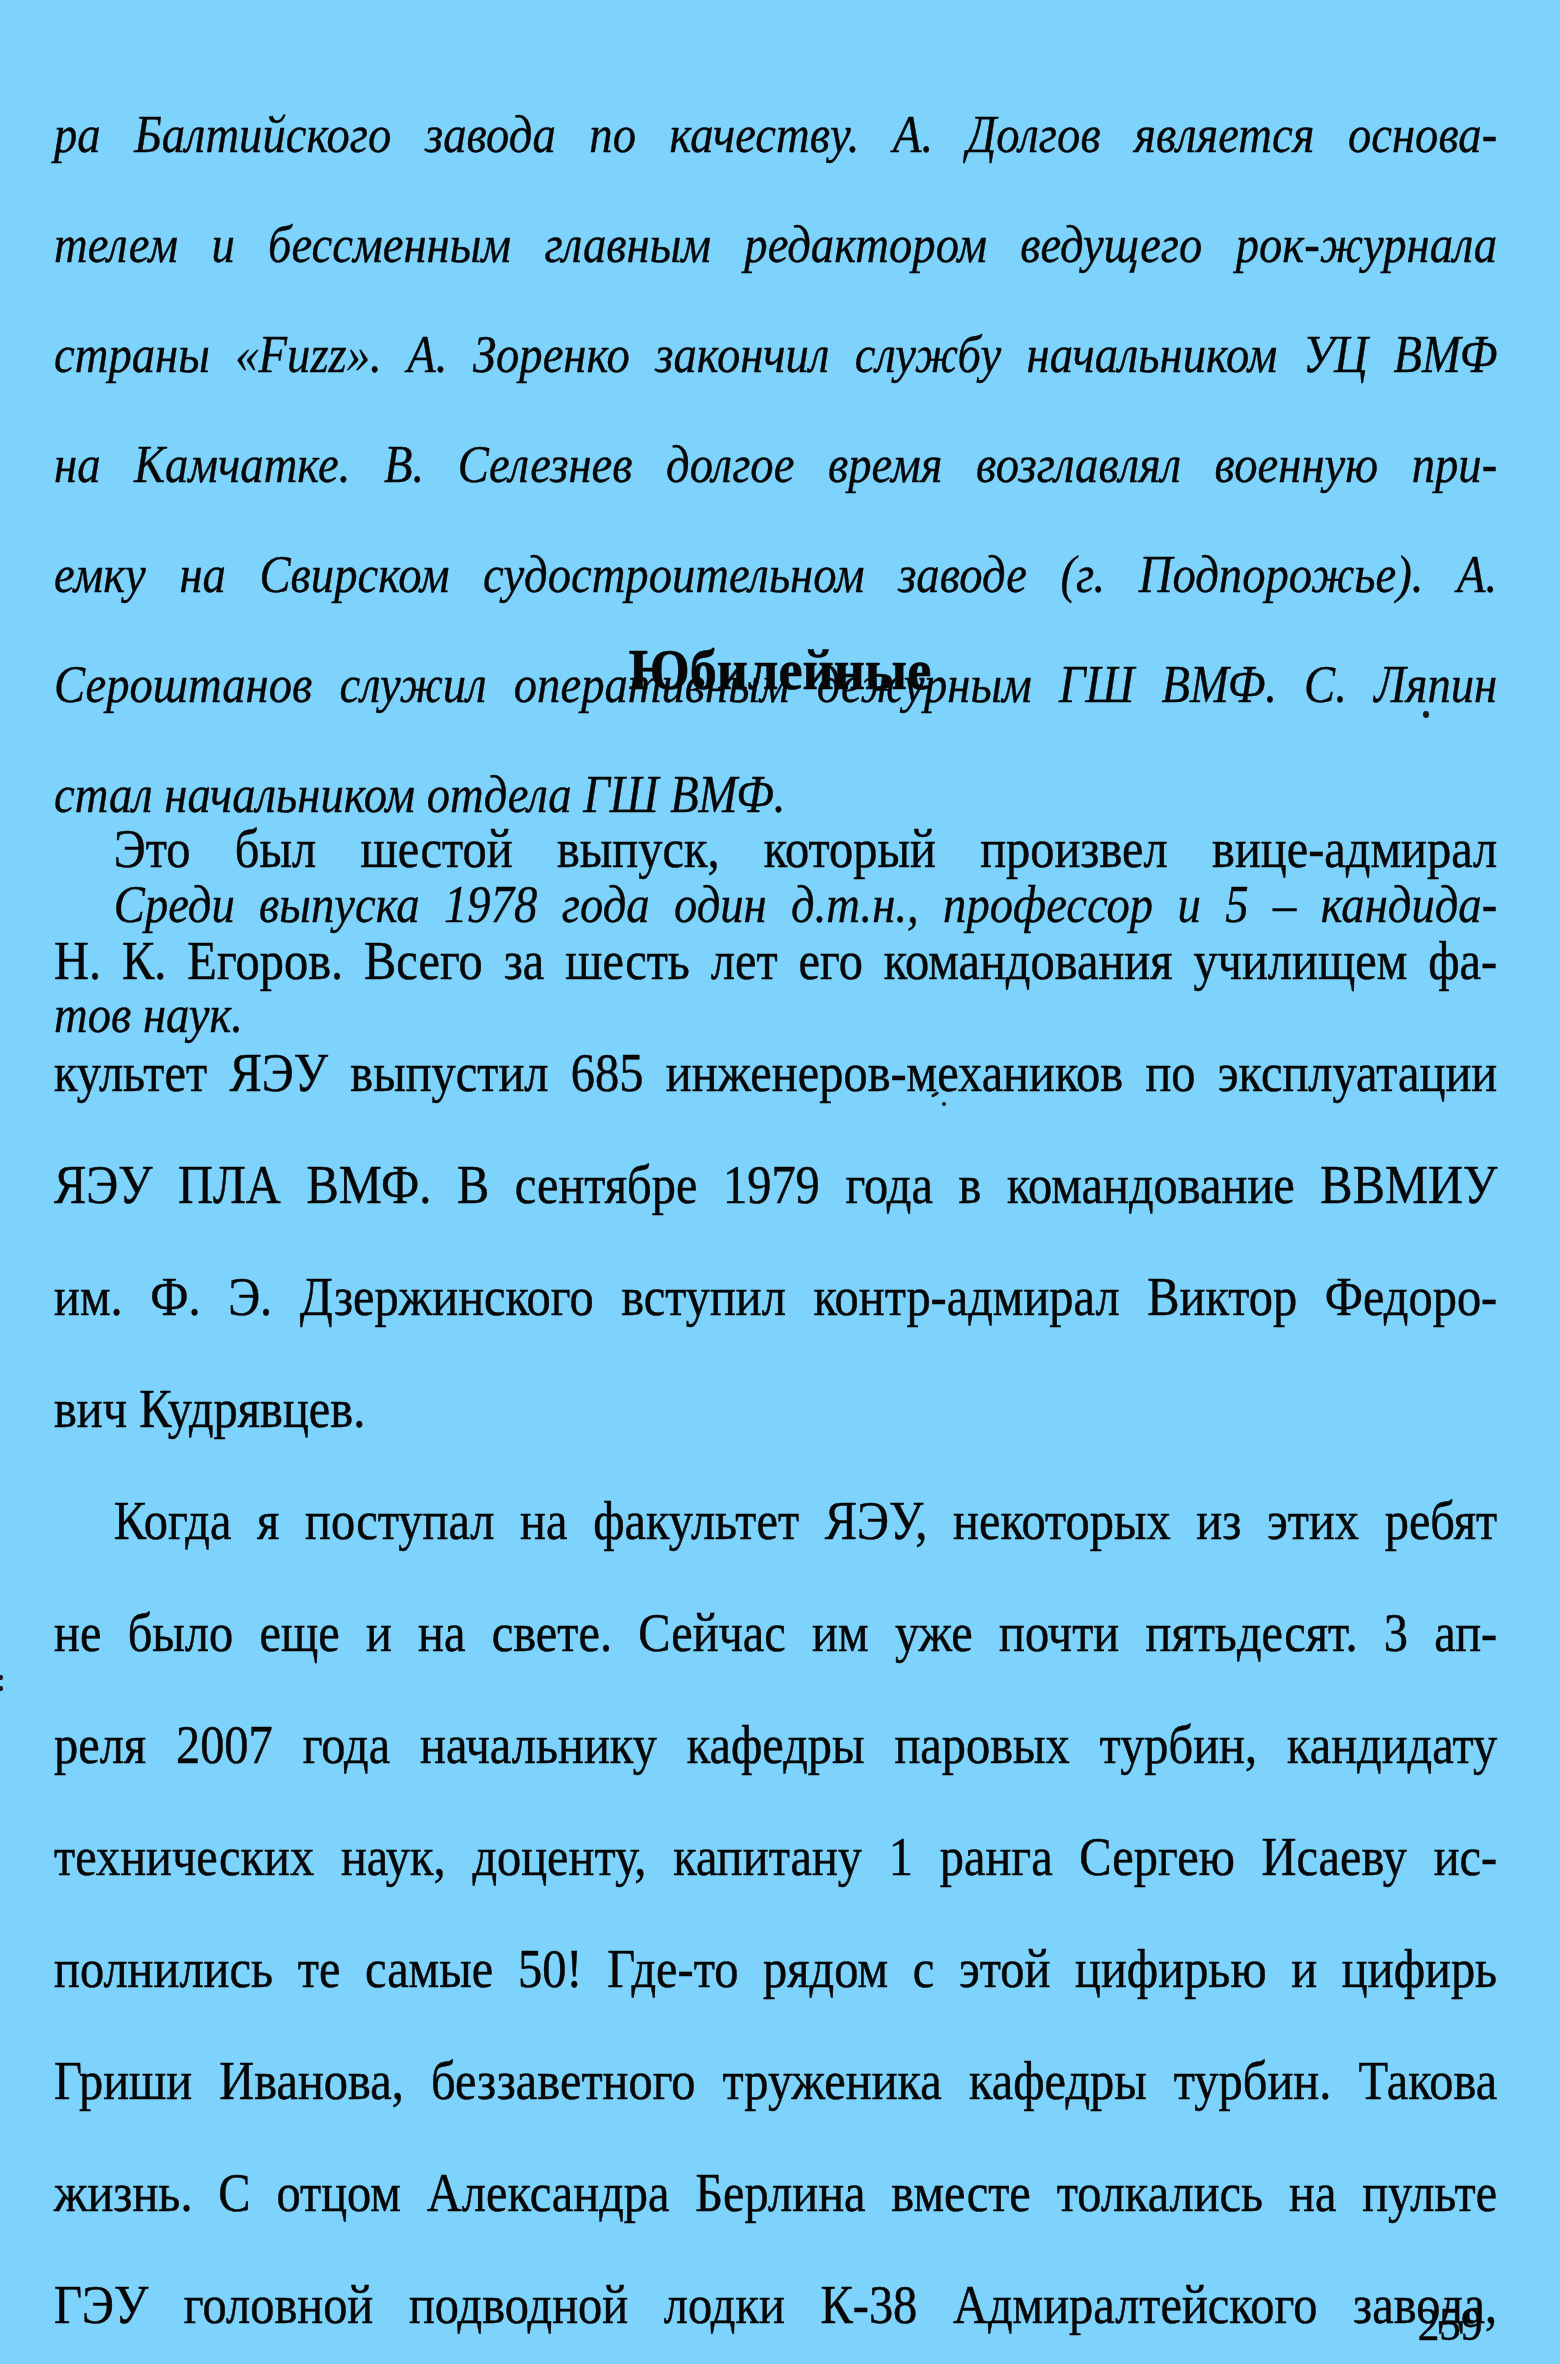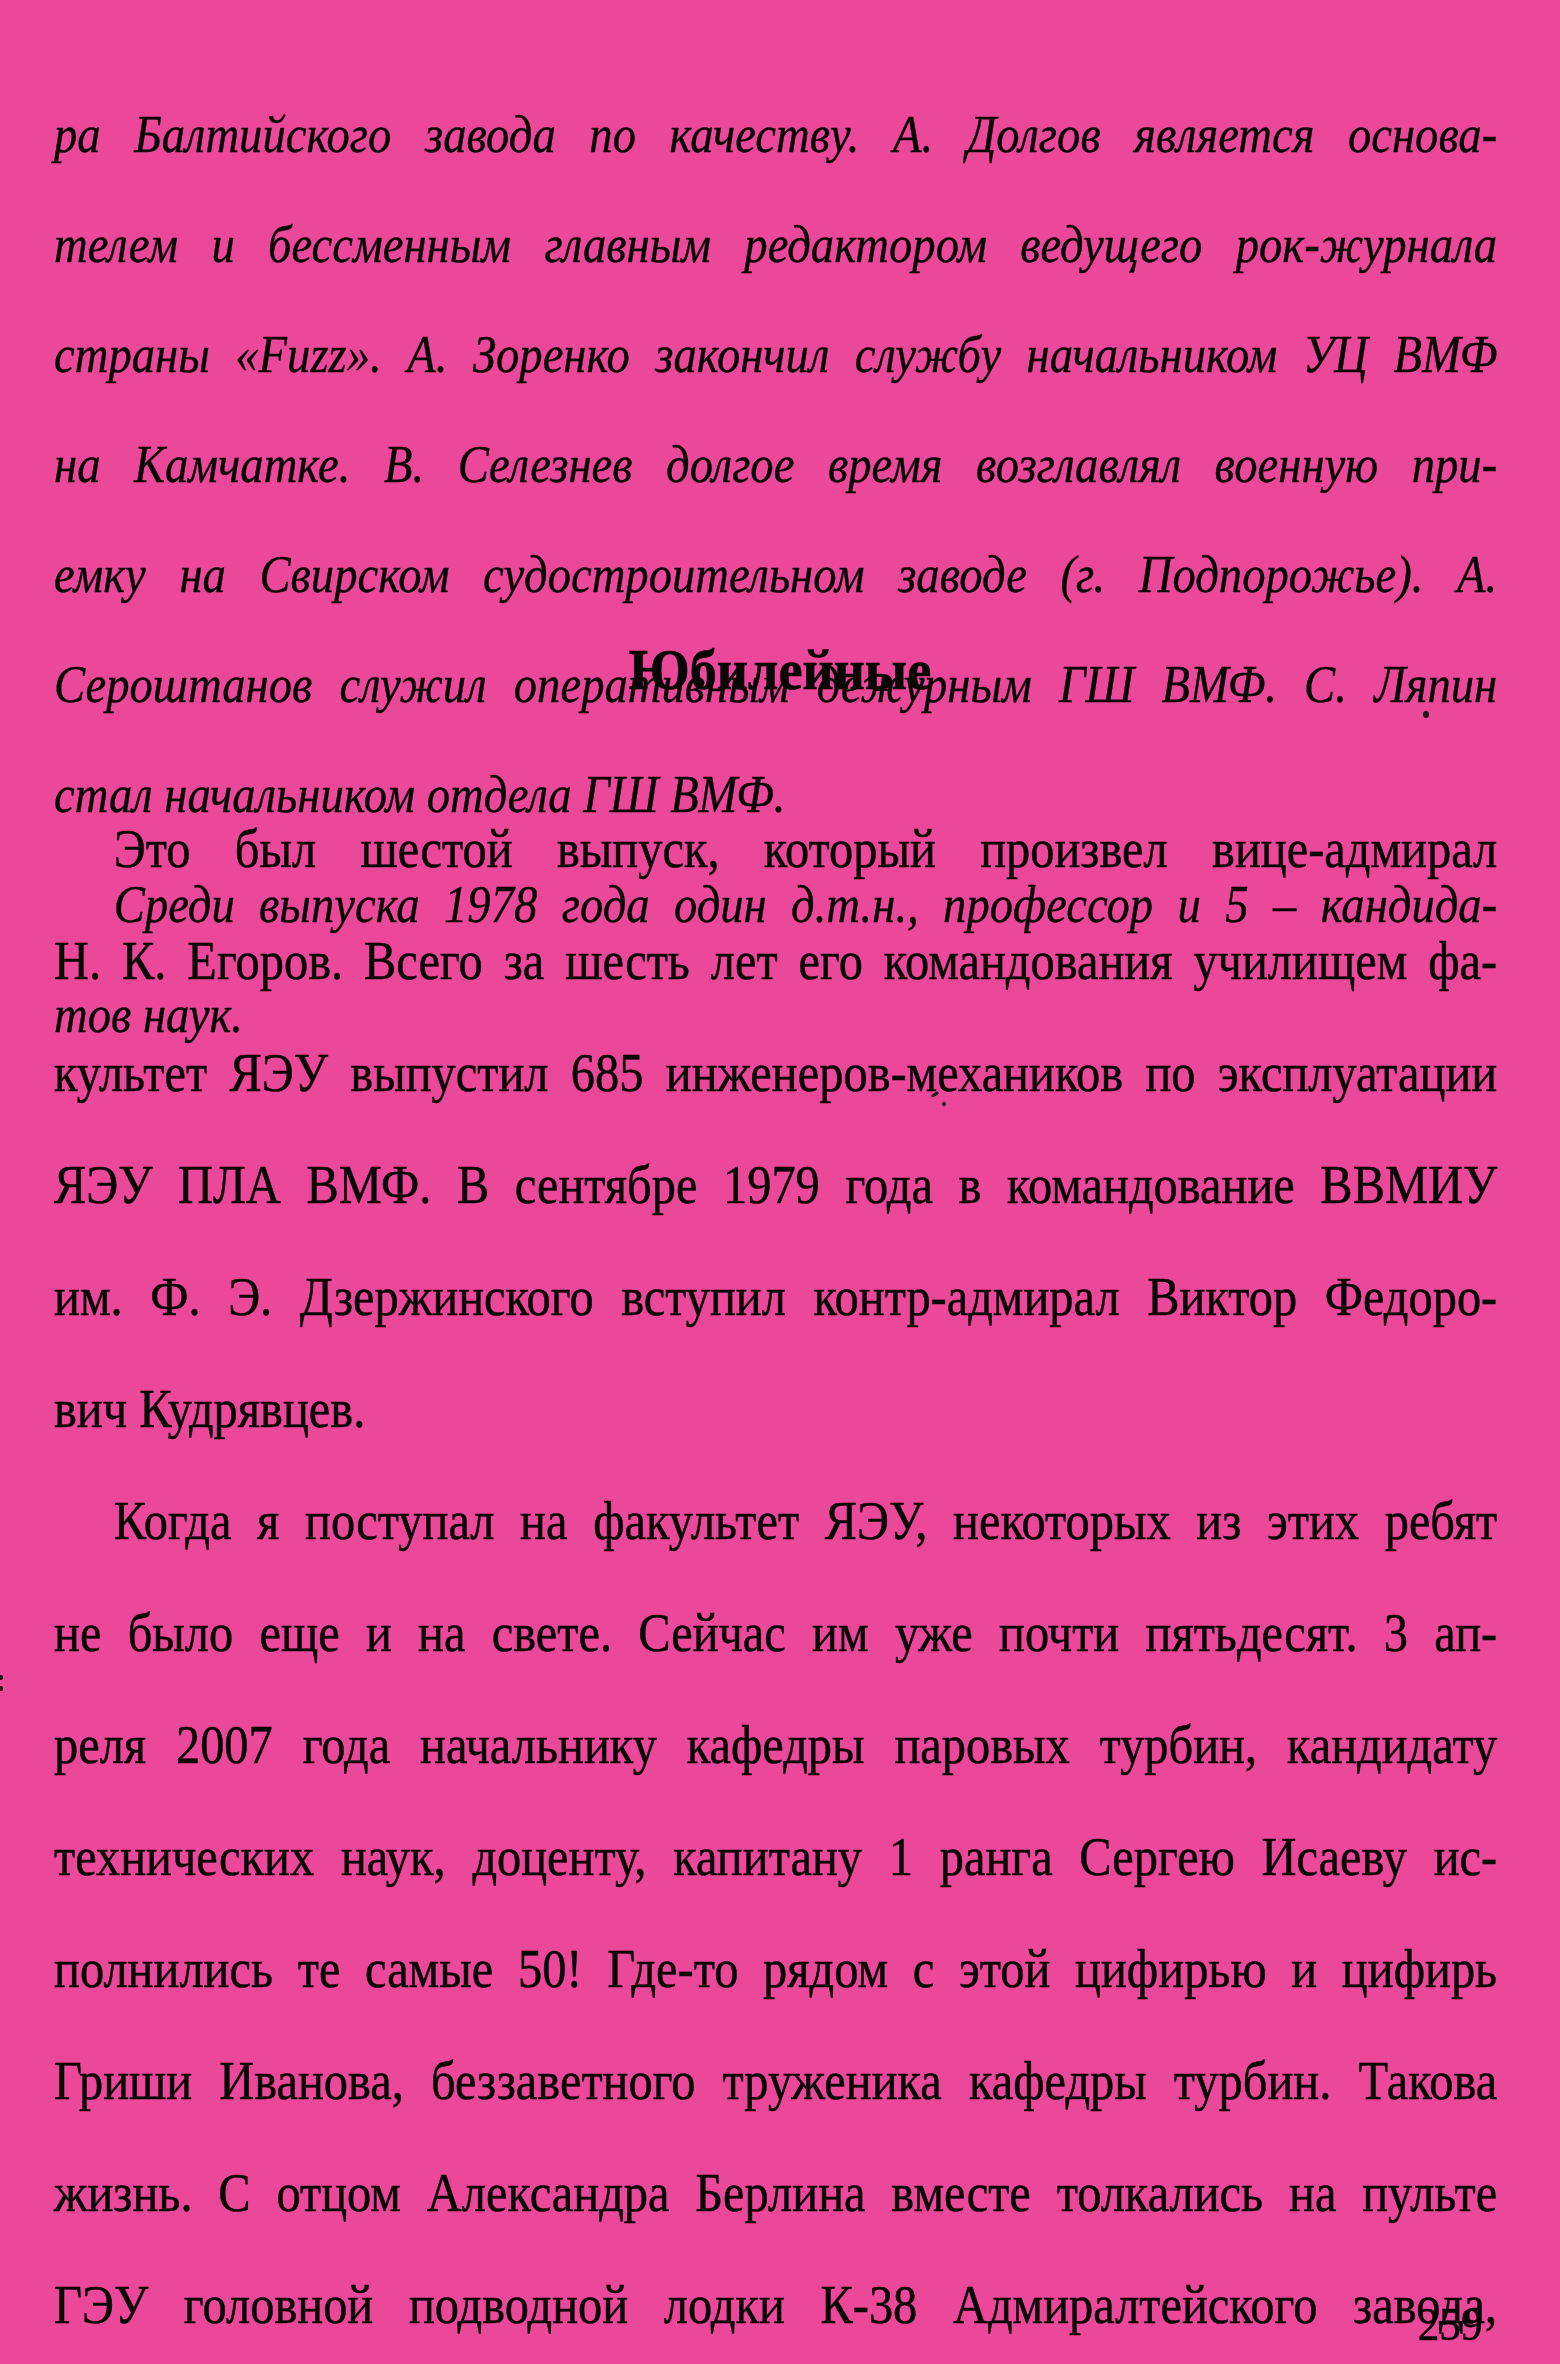--- a/index.html
+++ b/index.html
@@ -11,21 +11,21 @@
     width: 1560px;
     height: 2365px;
     position: relative;
     overflow: hidden;
     font-family: "Liberation Serif", serif;
     color: #070707;
   }
   .page {
     position: absolute;
     inset: 0;
-    background: #ec4899;
+    background: #7dd3fc;
   }
   
   .block {
     position: absolute;
     left: 54px;
     width: 1640px;
   }
   .line {
     box-sizing: border-box;
     width: 1640px;

